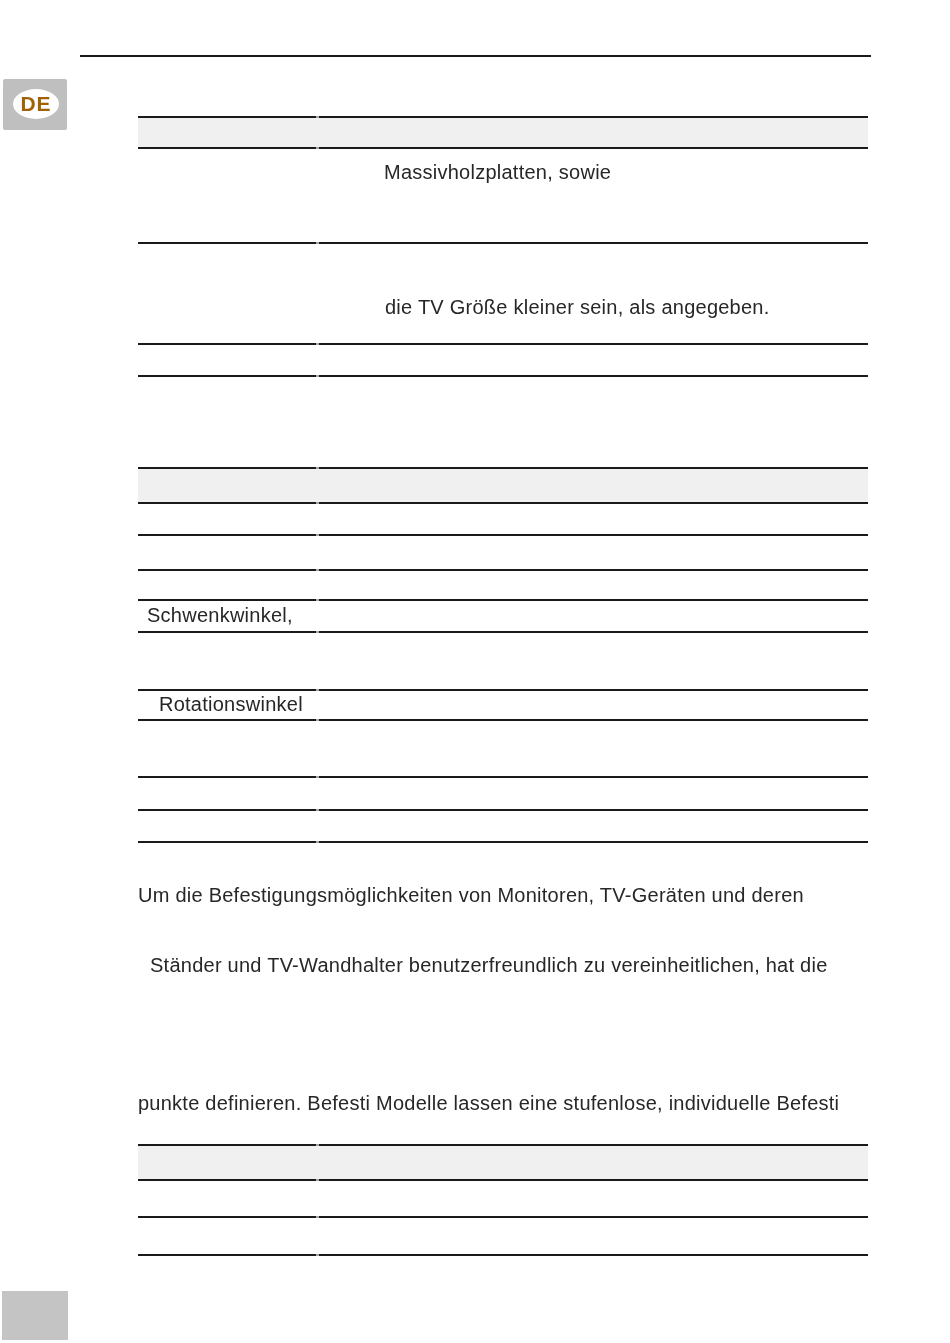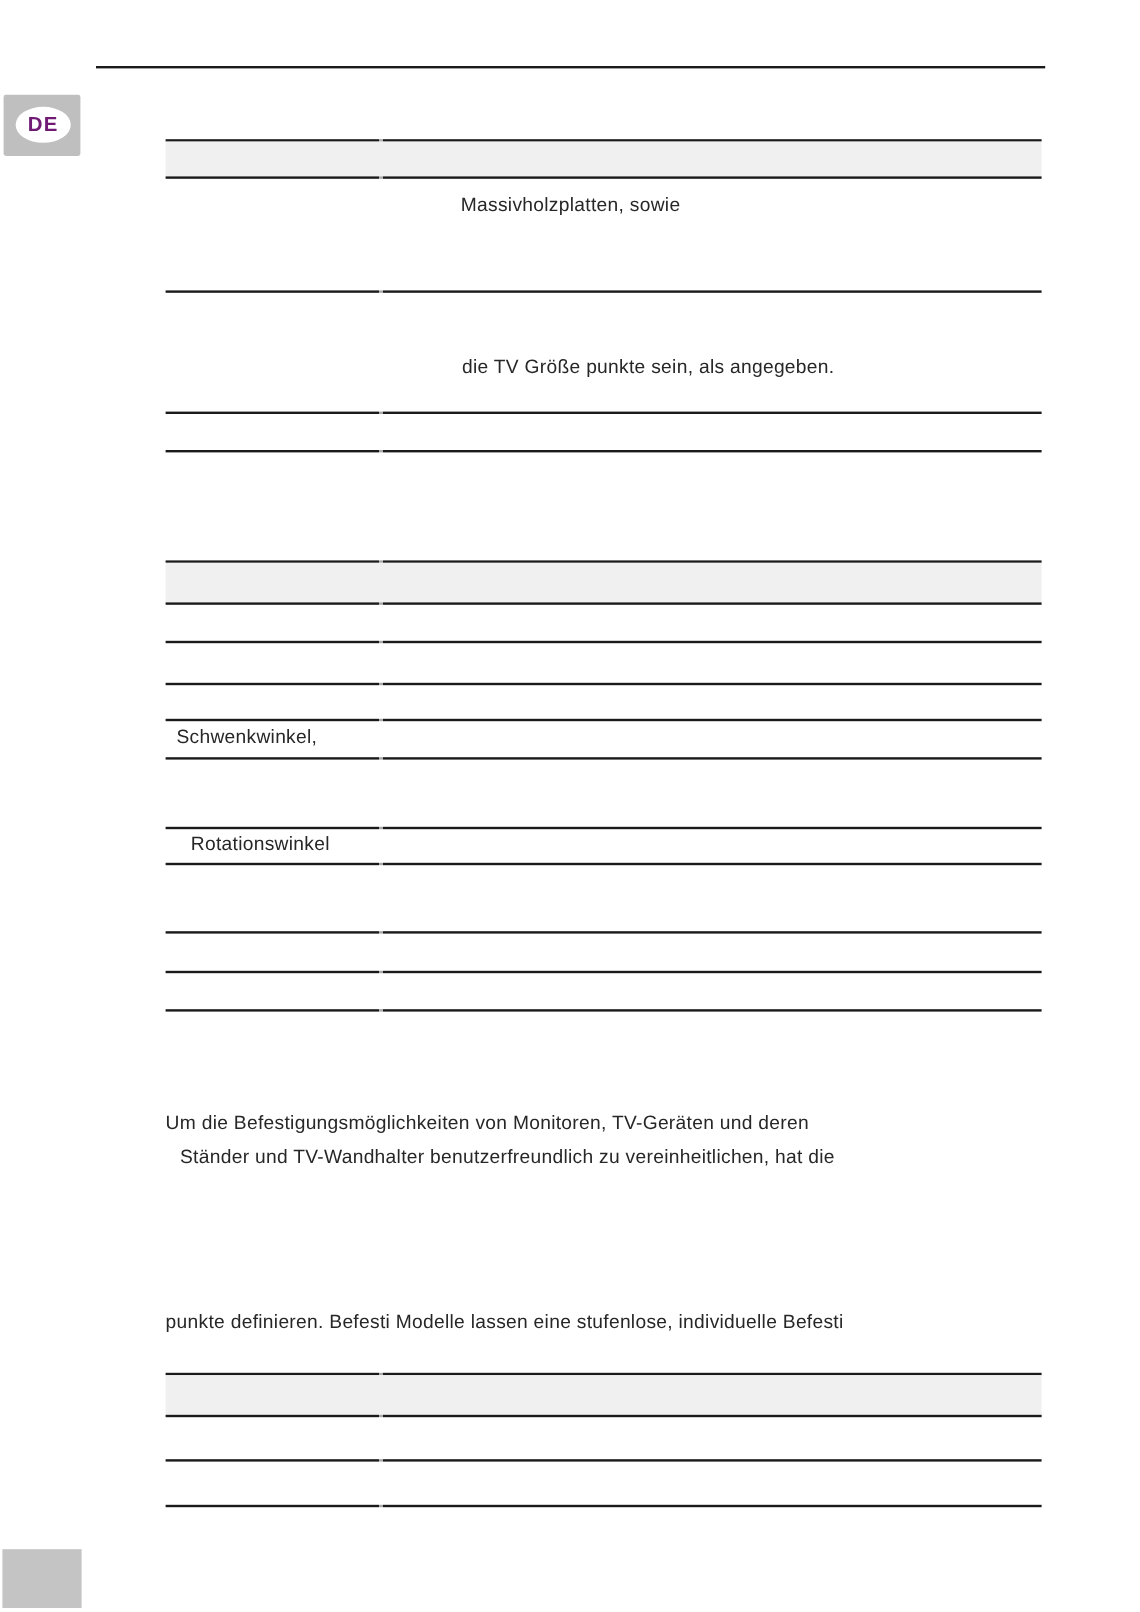--- a/index.html
+++ b/index.html
@@ -28,21 +28,21 @@
       #1a1a1a 181px, #1a1a1a 100%);
   }
   .grayrow {
     position: absolute;
     left: 138px;
     width: 730px;
     background: #f0f0f0;
   }
   .txt {
     position: absolute;
-    font-size: 16px;
+    font-size: 20px;
     line-height: 28px;
     letter-spacing: 0.25px;
     color: #272727;
     white-space: pre;
   }
   .badge {
     position: absolute;
     left: 3px; top: 79px;
     width: 64px; height: 51px;
     background: #bfbfbf;
@@ -52,24 +52,24 @@
     position: absolute;
     left: 10px; top: 10px;
     width: 46px; height: 30px;
     background: #ffffff;
     border-radius: 50%;
     display: flex;
     align-items: center;
     justify-content: center;
   }
   .badge-oval span {
-    font-size: 17px;
+    font-size: 21px;
     font-weight: bold;
     letter-spacing: 1px;
-    color: #701a75;
+    color: #a16207;
   }
   .corner-block {
     position: absolute;
     left: 2px; top: 1291px;
     width: 66px; height: 49px;
     background: #c4c4c4;
   }
 </style>
 </head>
 <body>
@@ -83,21 +83,21 @@
       <span>DE</span>
     </div>
   </div>
 
   <div>
     <div class="hline" style="top:116px"></div>
     <div class="grayrow" style="top:118px;height:29px"></div>
     <div class="hline" style="top:147px"></div>
     <span class="txt" style="left:384px;top:158px">Massivholzplatten, sowie</span>
     <div class="hline" style="top:242px"></div>
-    <span class="txt" style="left:385px;top:293px">die TV Größe punkte sein, als angegeben.</span>
+    <span class="txt" style="left:385px;top:293px">die TV Größe kleiner sein, als angegeben.</span>
     <div class="hline" style="top:343px"></div>
     <div class="hline" style="top:375px"></div>
   </div>
 
   <div>
     <div class="hline" style="top:467px"></div>
     <div class="grayrow" style="top:469px;height:33px"></div>
     <div class="hline" style="top:502px"></div>
     <div class="hline" style="top:534px"></div>
     <div class="hline" style="top:569px"></div>
@@ -106,21 +106,21 @@
     <span class="txt" style="left:147px;top:601px">Schwenkwinkel,</span>
     <div class="hline" style="top:689px"></div>
     <span class="txt" style="left:159px;top:690px">Rotationswinkel</span>
     <div class="hline" style="top:719px"></div>
     <div class="hline" style="top:776px"></div>
     <div class="hline" style="top:809px"></div>
     <div class="hline" style="top:841px"></div>
   </div>
 
   <div>
-    <span class="txt" style="left:138px;top:923px">Um die Befestigungsmöglichkeiten von Monitoren, TV-Geräten und deren</span>
+    <span class="txt" style="left:138px;top:881px">Um die Befestigungsmöglichkeiten von Monitoren, TV-Geräten und deren</span>
     <span class="txt" style="left:150px;top:951px">Ständer und TV-Wandhalter benutzerfreundlich zu vereinheitlichen, hat die</span>
     <span class="txt" style="left:138px;top:1089px">punkte definieren. Befesti Modelle lassen eine stufenlose, individuelle Befesti</span>
   </div>
 
   <div>
     <div class="hline" style="top:1144px"></div>
     <div class="grayrow" style="top:1146px;height:33px"></div>
     <div class="hline" style="top:1179px"></div>
     <div class="hline" style="top:1216px"></div>
     <div class="hline" style="top:1254px"></div>

